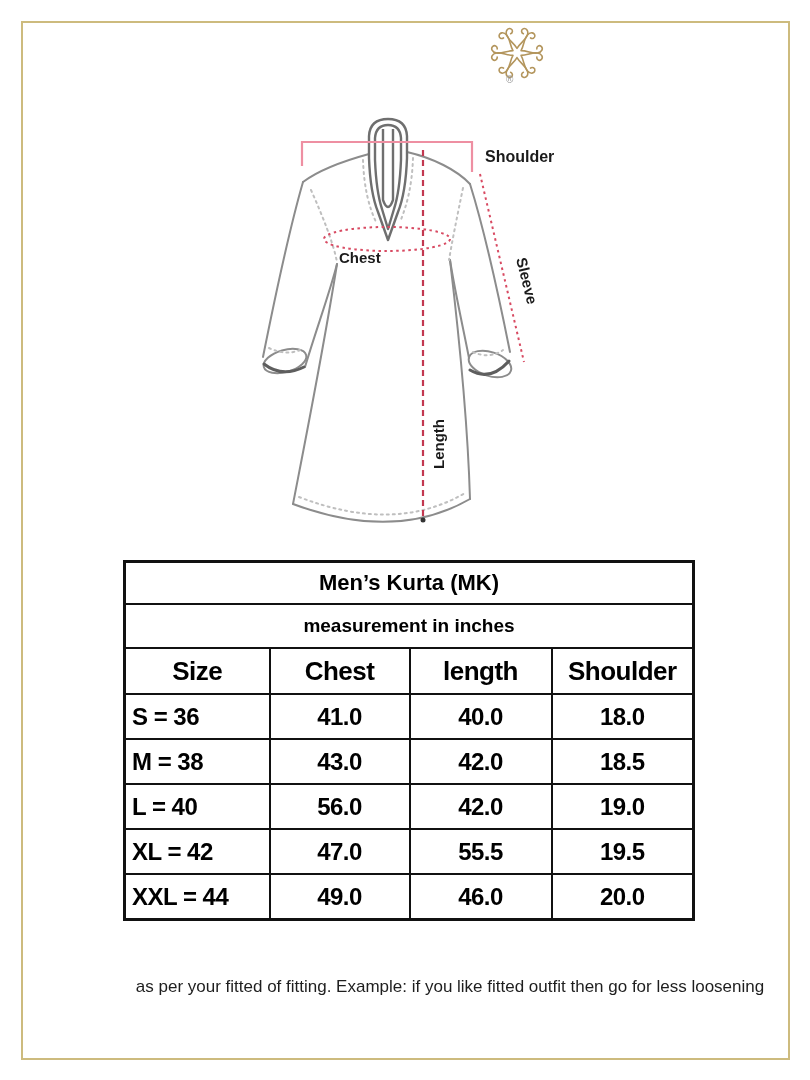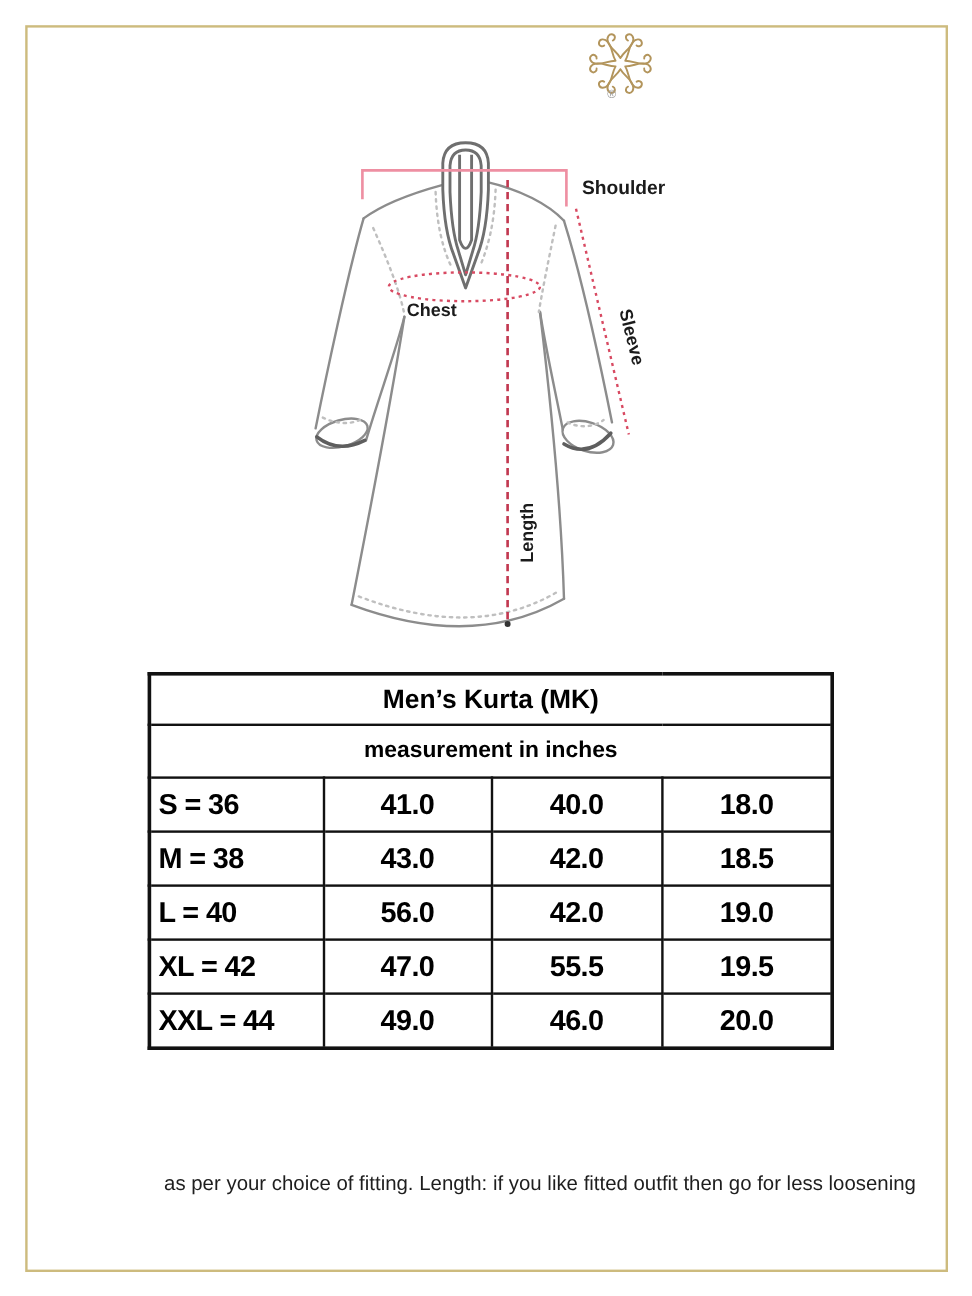--- a/index.html
+++ b/index.html
@@ -117,20 +117,26 @@
         <col style="width:142px">
         <col style="width:142px">
       </colgroup>
     <tbody>
         <tr class="r-title">
       <td colspan="4">Men’s Kurta (MK)</td>
     </tr>
     <tr class="r-sub">
       <td colspan="4">measurement in inches</td>
     </tr>
+    <tr class="r-head">
+      <th>Size</th>
+      <th>Chest</th>
+      <th>length</th>
+      <th>Shoulder</th>
+    </tr>
     <tr class="r-data">
       <td class="c-size">S = 36</td>
       <td>41.0</td>
       <td>40.0</td>
       <td>18.0</td>
     </tr>
     <tr class="r-data">
       <td class="c-size">M = 38</td>
       <td>43.0</td>
       <td>42.0</td>
@@ -151,16 +157,16 @@
     <tr class="r-data">
       <td class="c-size">XXL = 44</td>
       <td>49.0</td>
       <td>46.0</td>
       <td>20.0</td>
     </tr>
   </tbody>
     </table>
 
   <div class="note">
-    <div class="note-line2">as per your choice of fitting. Length: if you like fitted outfit then go for less loosening</div>
+    <div class="note-line2">as per your fitted of fitting. Example: if you like fitted outfit then go for less loosening</div>
   </div>
 
 </div>
 
 </body></html>

